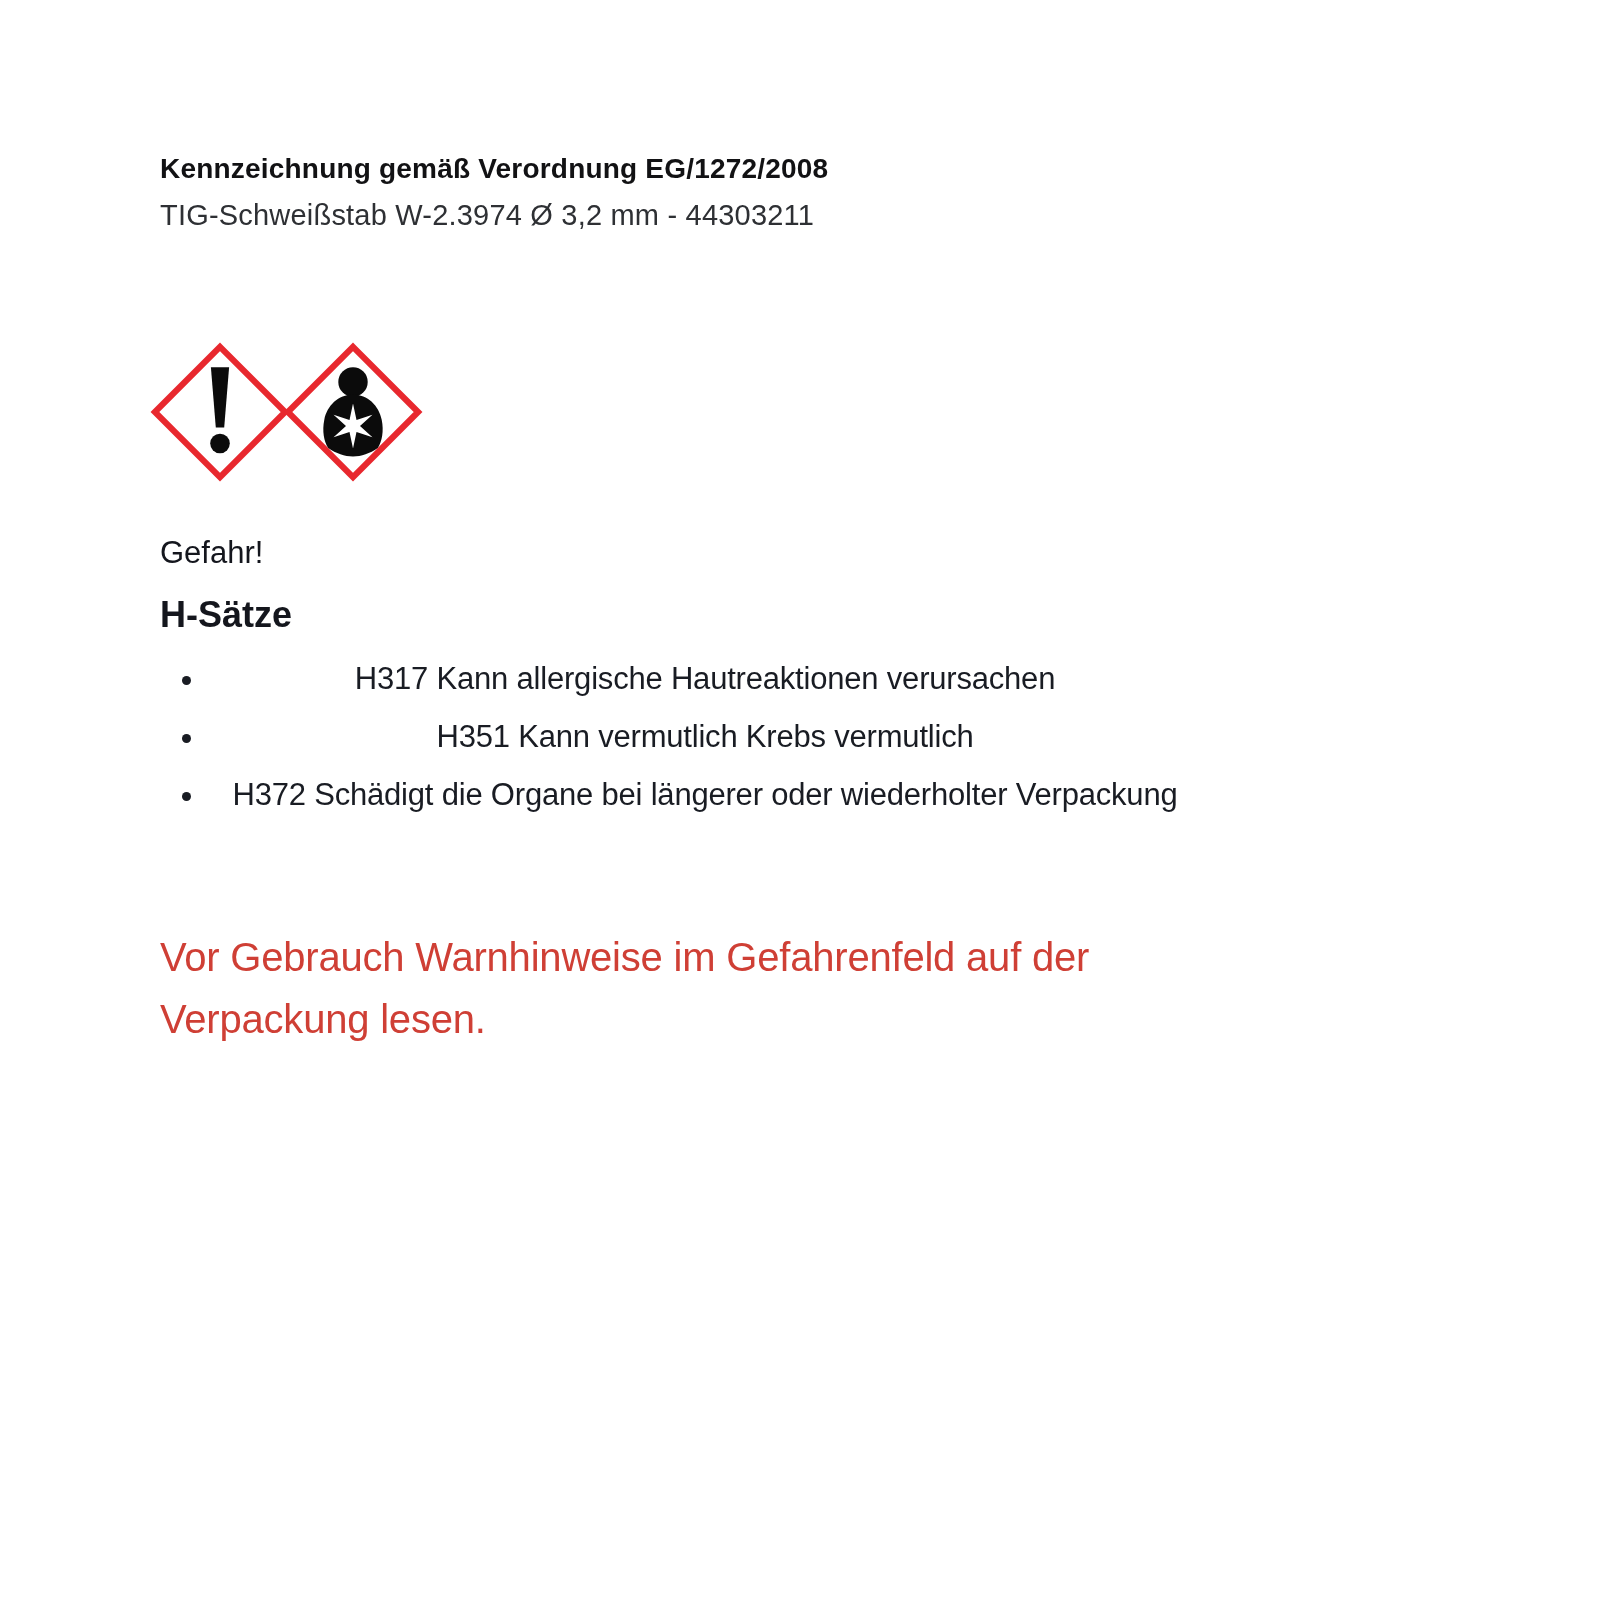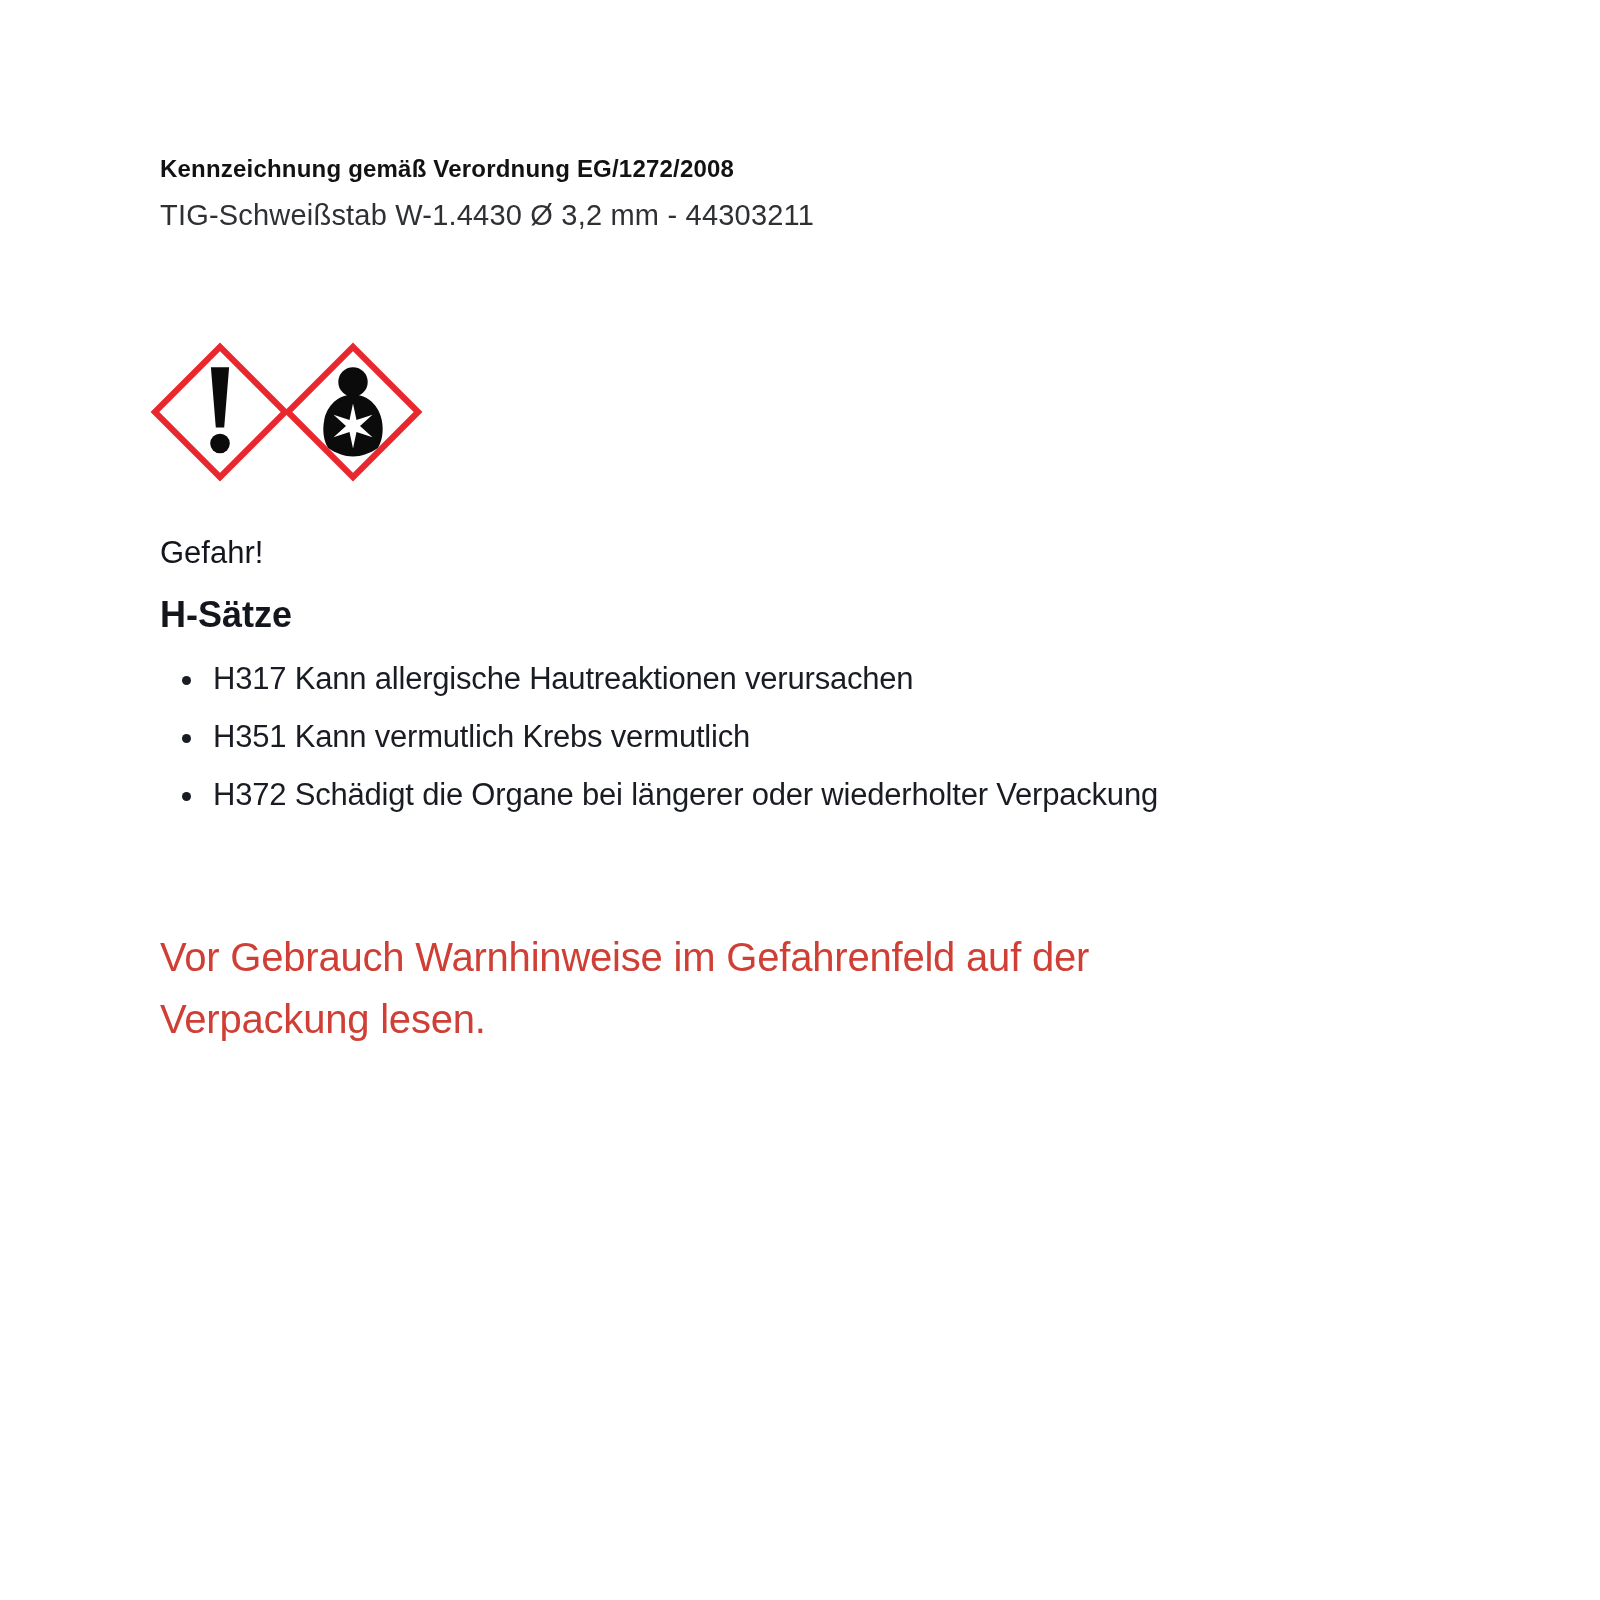--- a/index.html
+++ b/index.html
@@ -16,21 +16,21 @@
     overflow: hidden;
   }
   .page {
     box-sizing: border-box;
     padding: 150px 160px 0 160px;
     width: 1600px;
     height: 1600px;
   }
   .title {
     margin: 0;
-    font-size: 24px;
+    font-size: 28px;
     line-height: 38px;
     font-weight: 700;
     color: #121214;
     letter-spacing: 0.2px;
   }
   .subtitle {
     margin-top: 8px;
     font-size: 29px;
     line-height: 38px;
     font-weight: 400;
@@ -70,38 +70,39 @@
     padding-left: 47px;
     max-width: 990px;
     font-size: 31px;
     line-height: 58px;
     color: #191c23;
     letter-spacing: -0.2px;
   }
   ul.h-list li {
     margin: 0;
     padding-left: 6px;
+    text-align: center;
   }
   .warning {
     margin: 102px 0 0 0;
     max-width: 1110px;
     font-size: 40px;
     line-height: 62px;
     font-weight: 400;
     letter-spacing: -0.2px;
   }
 </style>
 </head>
 <body>
 
 <div class="page">
 
   <header>
     <h1 class="title">Kennzeichnung gemäß Verordnung EG/1272/2008</h1>
-    <div class="subtitle">TIG-Schweißstab W-1.4430 Ø 3,2 mm - 44303211</div>
+    <div class="subtitle">TIG-Schweißstab W-2.3974 Ø 3,2 mm - 44303211</div>
   </header>
 
   <div class="pictograms">
 
     <svg class="pictogram" viewBox="0 0 100 100" aria-hidden="true">
       <polygon points="50,3.5 96.5,50 50,96.5 3.5,50" fill="#ffffff" stroke="#e8282e" stroke-width="4.4"></polygon>
       <path d="M43.5 18 L56.5 18 L53 61 L47 61 Z" fill="#0b0b0b"></path>
       <circle cx="50" cy="72.5" r="7" fill="#0b0b0b"></circle>
     </svg>
 

